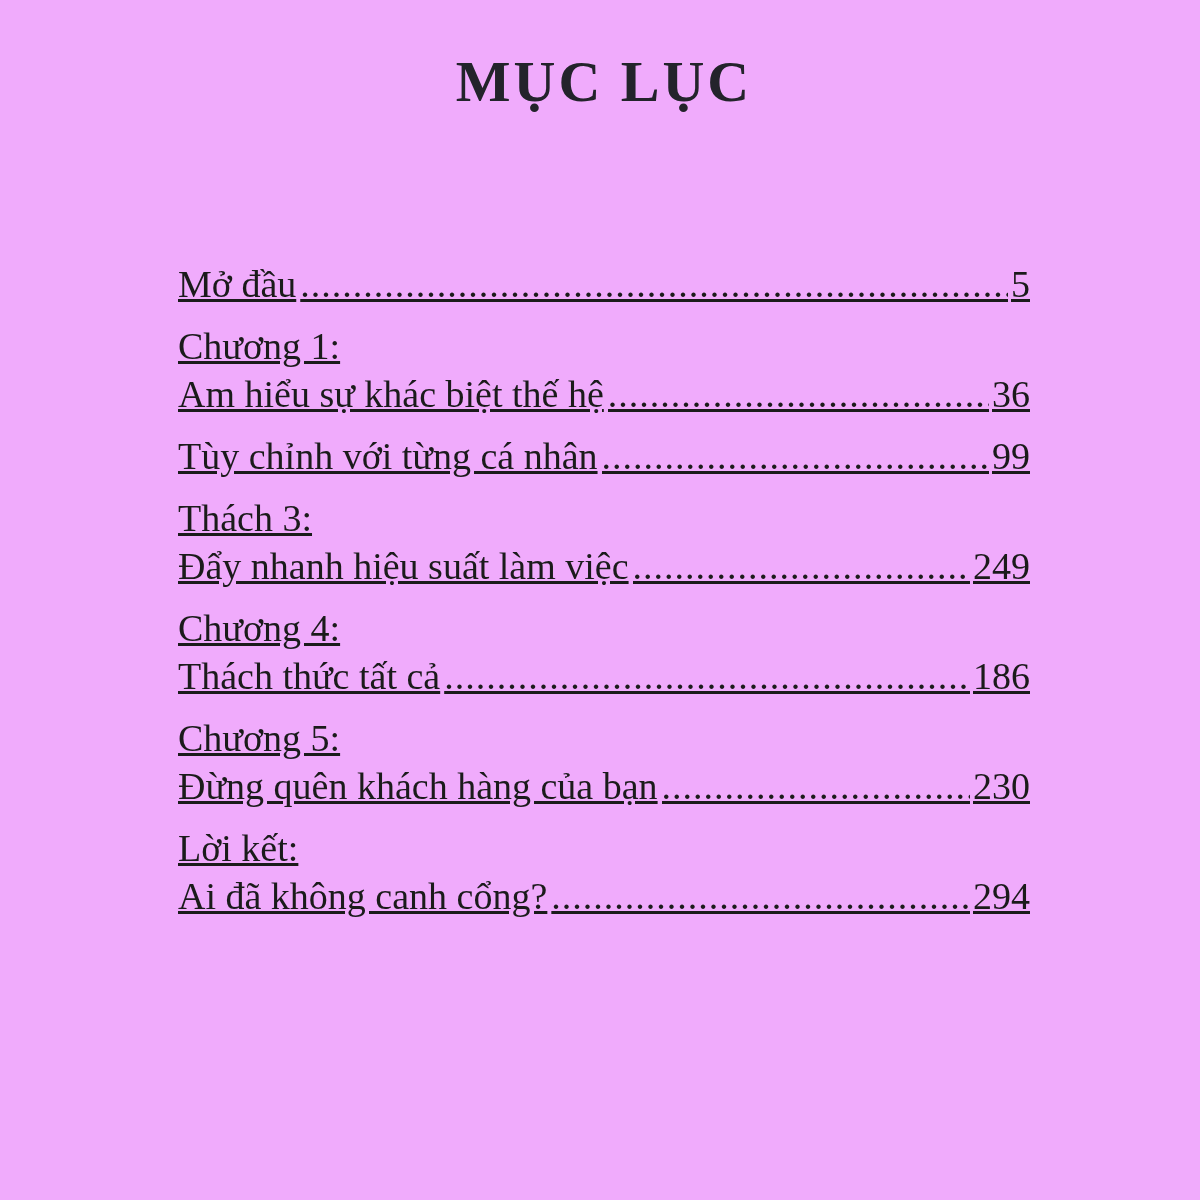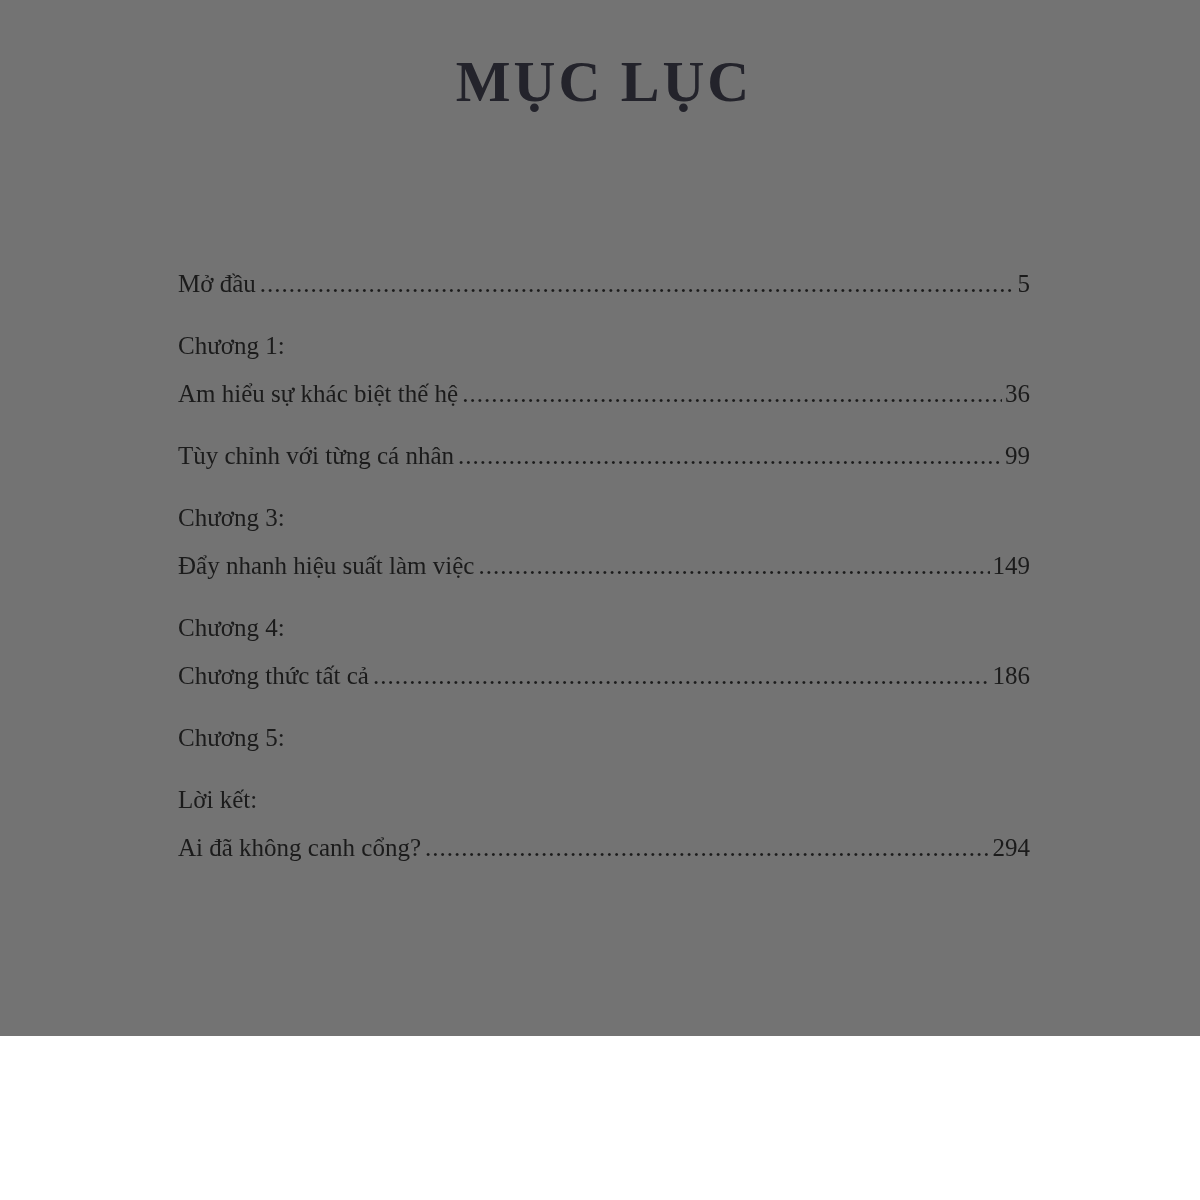--- a/index.html
+++ b/index.html
@@ -3,22 +3,22 @@
 <meta charset="utf-8">
 <style>
   html, body {
     margin: 0;
     padding: 0;
     background: #ffffff;
   }
   .page {
     position: relative;
     width: 1200px;
-    height: 1036px;
-    background: #737373;
+    height: 1200px;
+    background: #f0abfc;
     color: #1b1b1b;
     font-family: "Liberation Serif", "DejaVu Serif", serif;
     box-sizing: border-box;
     overflow: hidden;
   }
   .content {
     position: absolute;
     left: 178px;
     top: 46px;
     width: 852px;
@@ -30,22 +30,23 @@
     letter-spacing: 3px;
     text-align: center;
     color: #23232b;
     line-height: 72px;
   }
   .toc {
     width: 100%;
   }
   .toc-item {
     margin-bottom: 14px;
-    font-size: 25px;
+    font-size: 38px;
     line-height: 48px;
+    text-decoration: underline;
   }
   .toc-heading {
     white-space: nowrap;
   }
   .toc-line {
     display: flex;
     align-items: baseline;
     width: 100%;
   }
   .toc-title {
@@ -97,39 +98,44 @@
 
       <div class="toc-item">
         <div class="toc-line">
           <span class="toc-title">Tùy chỉnh với từng cá nhân</span>
           <span class="dots"></span>
           <span class="toc-page">99</span>
         </div>
       </div>
 
       <div class="toc-item">
-        <div class="toc-heading">Chương 3:</div>
+        <div class="toc-heading">Thách 3:</div>
         <div class="toc-line">
           <span class="toc-title">Đẩy nhanh hiệu suất làm việc</span>
           <span class="dots"></span>
-          <span class="toc-page">149</span>
+          <span class="toc-page">249</span>
         </div>
       </div>
 
       <div class="toc-item">
         <div class="toc-heading">Chương 4:</div>
         <div class="toc-line">
-          <span class="toc-title">Chương thức tất cả</span>
+          <span class="toc-title">Thách thức tất cả</span>
           <span class="dots"></span>
           <span class="toc-page">186</span>
         </div>
       </div>
 
       <div class="toc-item">
         <div class="toc-heading">Chương 5:</div>
+        <div class="toc-line">
+          <span class="toc-title">Đừng quên khách hàng của bạn</span>
+          <span class="dots"></span>
+          <span class="toc-page">230</span>
+        </div>
       </div>
 
       <div class="toc-item">
         <div class="toc-heading">Lời kết:</div>
         <div class="toc-line">
           <span class="toc-title">Ai đã không canh cổng?</span>
           <span class="dots"></span>
           <span class="toc-page">294</span>
         </div>
       </div>

